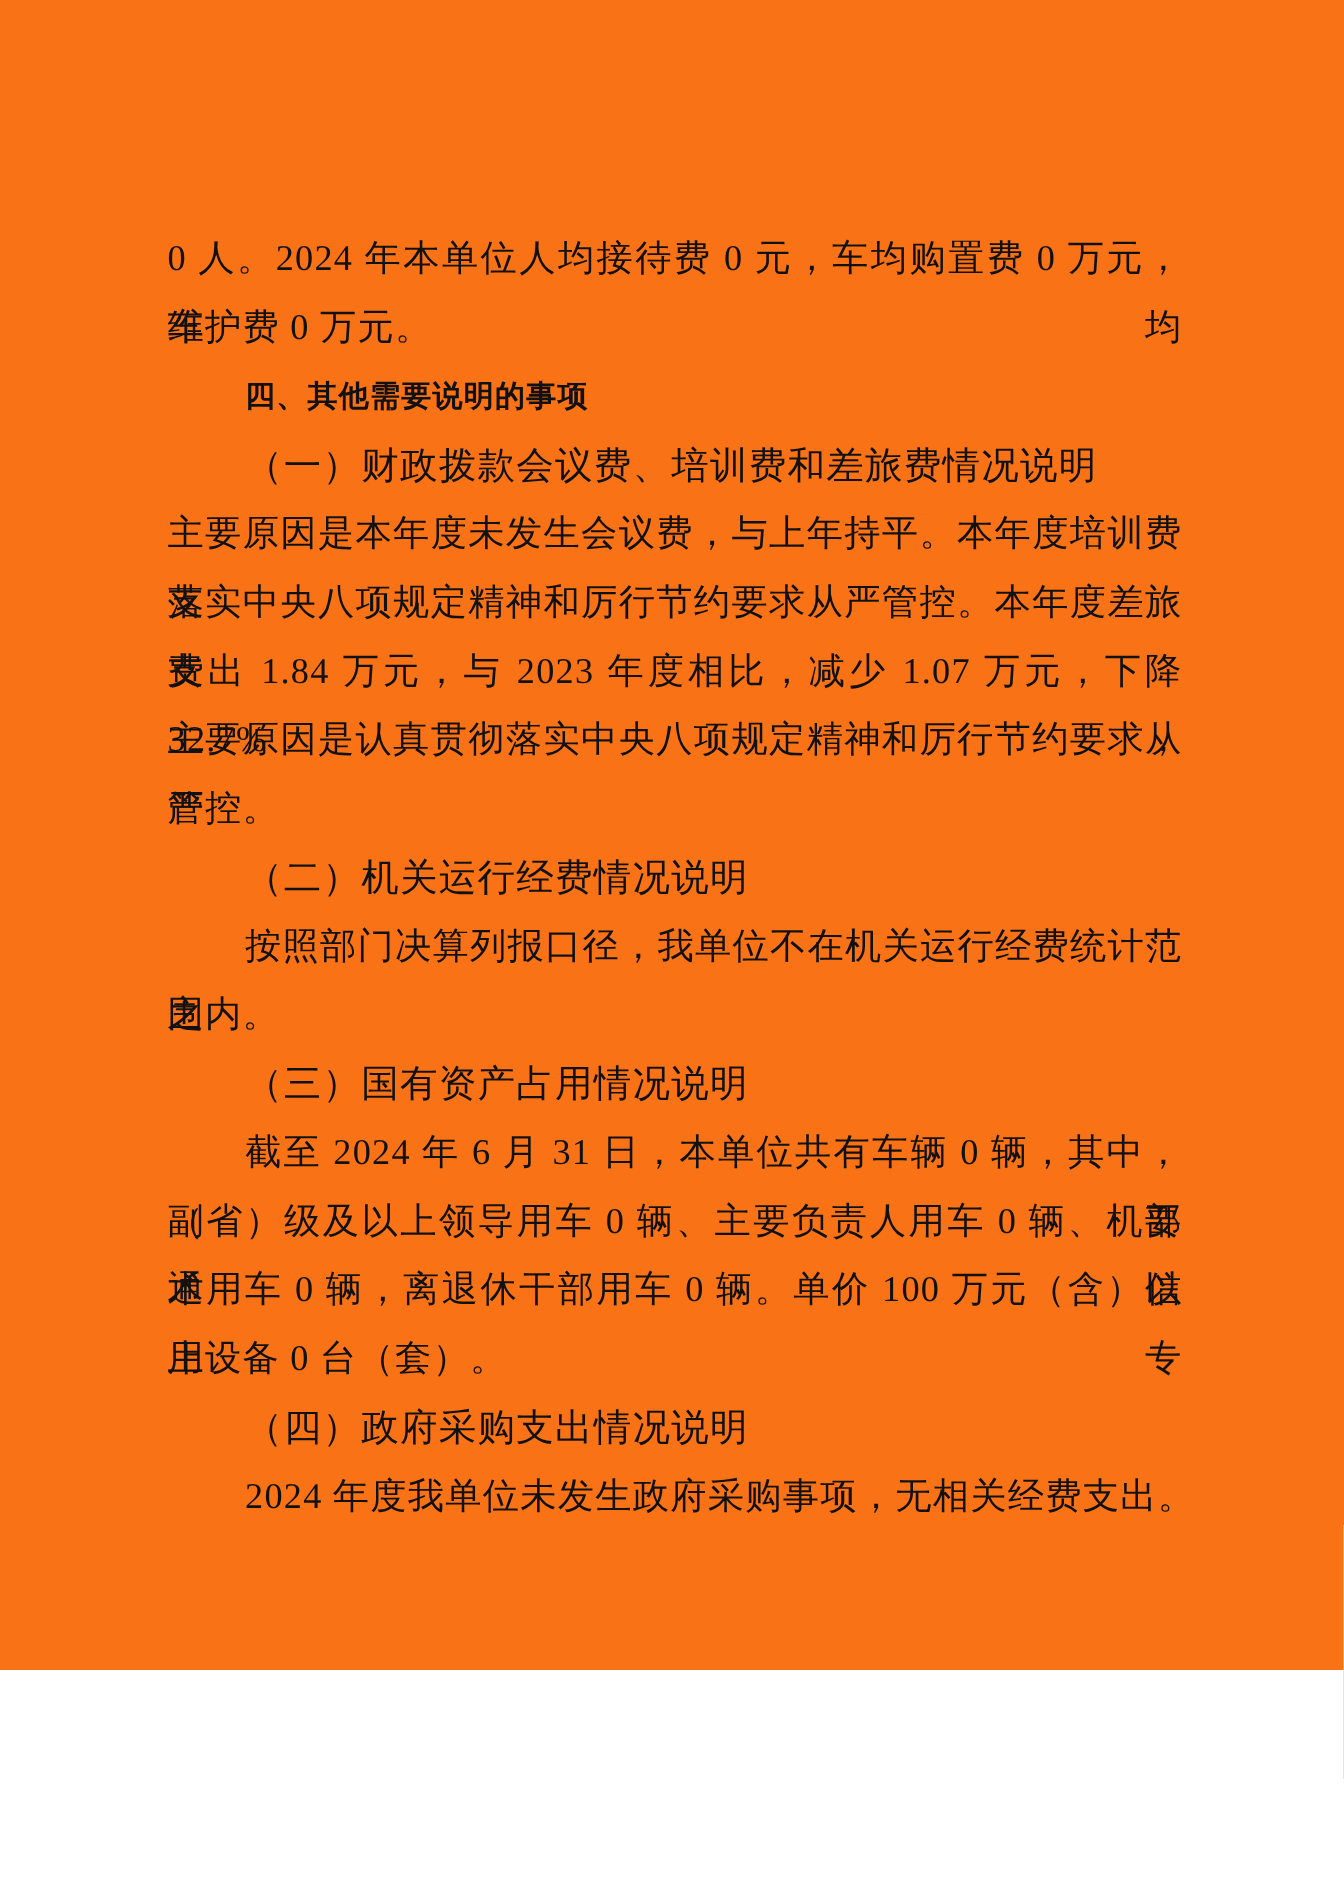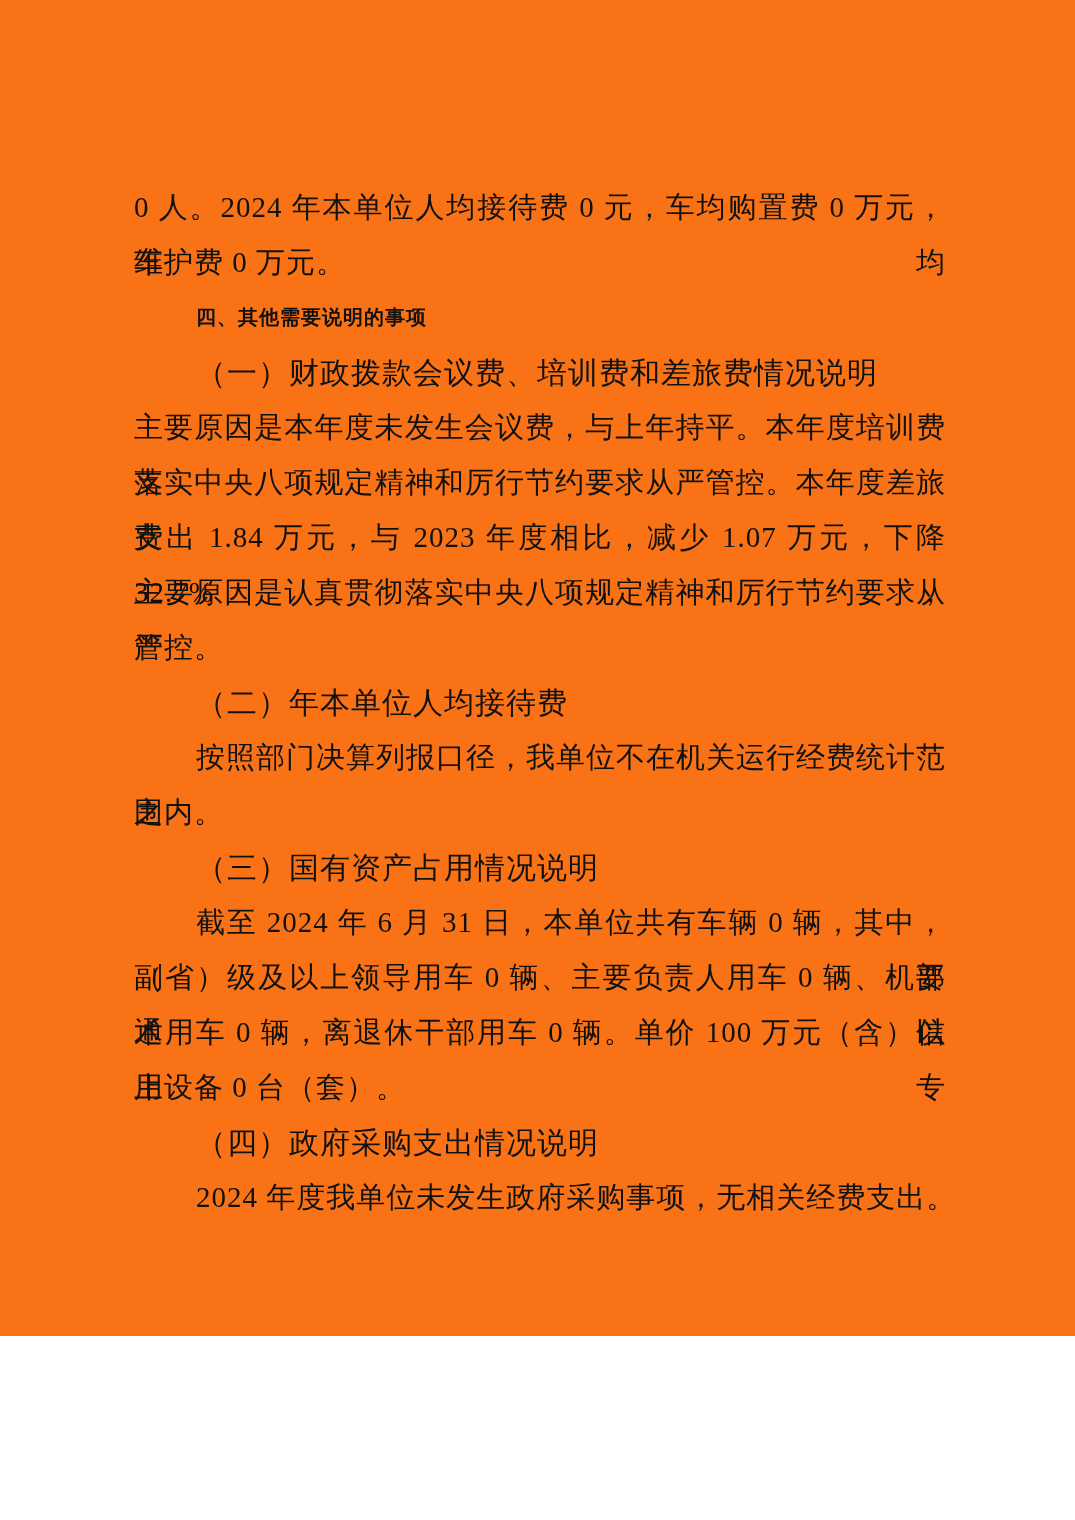--- a/index.html
+++ b/index.html
@@ -36,21 +36,21 @@
   
   .line.j {
     white-space: normal;
     text-align: justify;
     text-align-last: justify;
     text-justify: inter-character;
   }
   .line.heading {
     font-family: "Liberation Sans", "DejaVu Sans", sans-serif;
     font-weight: bold;
-    font-size: 20px;
+    font-size: 24px;
   }
   .line.subheading {
     font-size: 30px;
   }
   .footer {
     position: absolute;
     left: 0;
     top: 1398px;
     width: 100%;
     text-align: center;
@@ -67,21 +67,21 @@
   <div class="content" id="lines-container">
       <div class="line body j">0 人。2024 年本单位人均接待费 0 元，车均购置费 0 万元，车均</div>
       <div class="line body">维护费 0 万元。</div>
       <div class="line heading indent">四、其他需要说明的事项</div>
       <div class="line subheading indent">（一）财政拨款会议费、培训费和差旅费情况说明</div>
       <div class="line body j">主要原因是本年度未发生会议费，与上年持平。本年度培训费支</div>
       <div class="line body j">落实中央八项规定精神和厉行节约要求从严管控。本年度差旅费</div>
       <div class="line body j">支出 1.84 万元，与 2023 年度相比，减少 1.07 万元，下降 32.7%，</div>
       <div class="line body j">主要原因是认真贯彻落实中央八项规定精神和厉行节约要求从严</div>
       <div class="line body">管控。</div>
-      <div class="line subheading indent">（二）年本单位人均接待费</div>
+      <div class="line subheading indent">（二）机关运行经费情况说明</div>
       <div class="line body indent j">按照部门决算列报口径，我单位不在机关运行经费统计范围</div>
       <div class="line body">之内。</div>
       <div class="line subheading indent">（三）国有资产占用情况说明</div>
       <div class="line body indent j">截至 2024 年 6 月 31 日，本单位共有车辆 0 辆，其中，副部</div>
       <div class="line body j">（省）级及以上领导用车 0 辆、主要负责人用车 0 辆、机要通信</div>
       <div class="line body j">术用车 0 辆，离退休干部用车 0 辆。单价 100 万元（含）以上专</div>
       <div class="line body">用设备 0 台（套）。</div>
       <div class="line subheading indent">（四）政府采购支出情况说明</div>
       <div class="line body indent">2024 年度我单位未发生政府采购事项，无相关经费支出。</div>
     </div>

